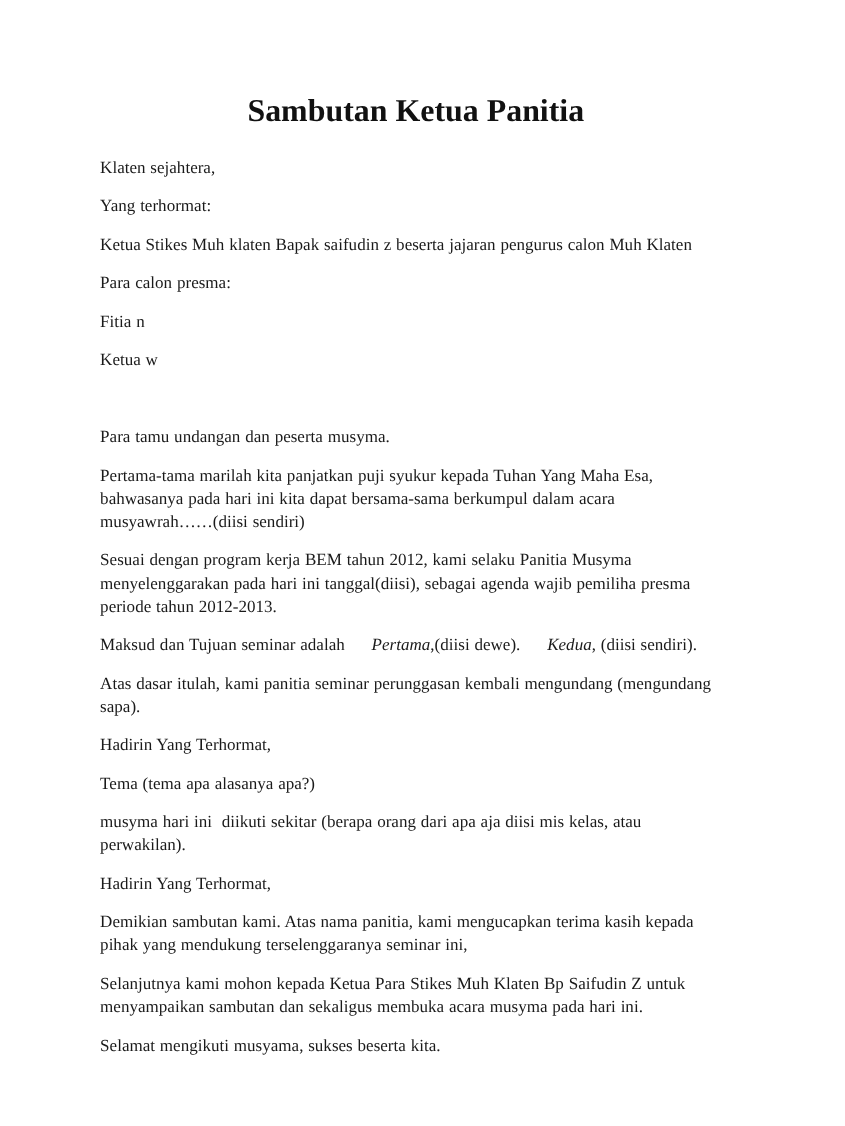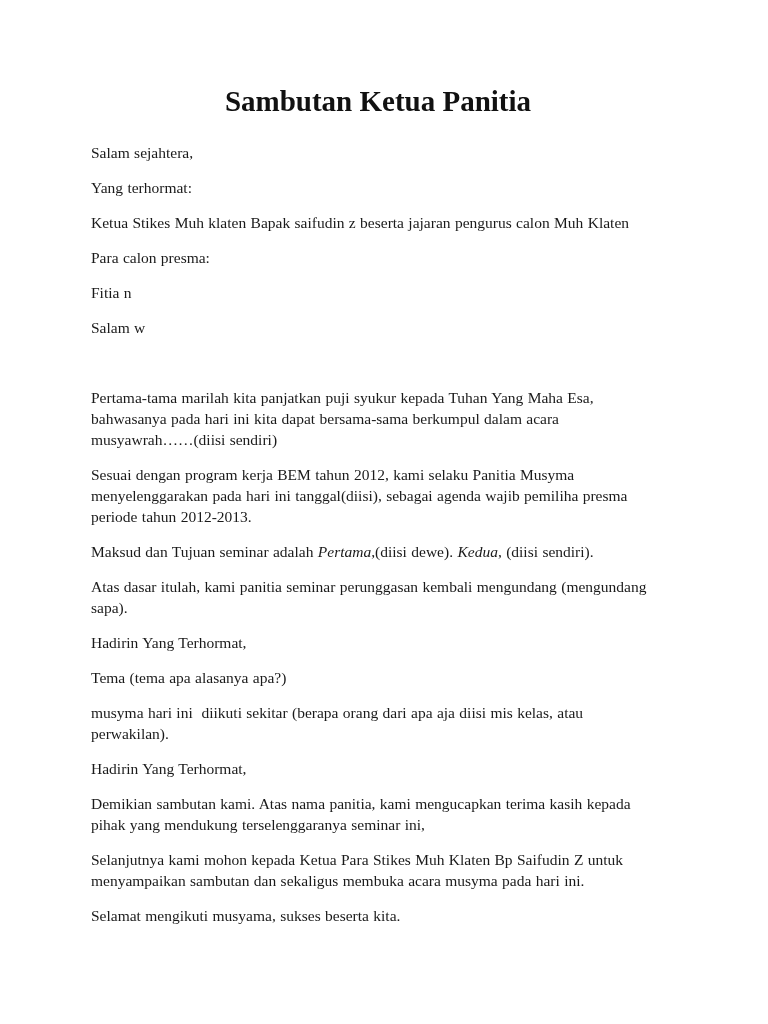--- a/index.html
+++ b/index.html
@@ -29,35 +29,36 @@
   .para {
     font-size: 15.5px;
     line-height: 21px;
     margin: 0 0 14px 0;
     white-space: pre-wrap;
     word-spacing: 0.5px;
   }
   .para.spacer {
     min-height: 21px;
   }
-  .italic { font-style: italic; }
+  .italic { font-style: italic; margin-left: 20px; }
 </style>
 </head>
 <body>
 
 <div class="page">
   <h1 class="doc-title">Sambutan Ketua Panitia</h1>
   <div id="doc-body">
-      <p class="para"><span>Salam sejahtera,</span></p>
+      <p class="para"><span>Klaten sejahtera,</span></p>
       <p class="para"><span>Yang terhormat:</span></p>
       <p class="para"><span>Ketua Stikes Muh klaten Bapak saifudin z beserta jajaran pengurus calon Muh Klaten</span></p>
       <p class="para"><span>Para calon presma:</span></p>
       <p class="para"><span>Fitia n</span></p>
-      <p class="para"><span>Salam w</span></p>
+      <p class="para"><span>Ketua w</span></p>
       <p class="para spacer"><span></span></p>
+      <p class="para"><span>Para tamu undangan dan peserta musyma.</span></p>
       <p class="para"><span>Pertama-tama marilah kita panjatkan puji syukur kepada Tuhan Yang Maha Esa, bahwasanya pada hari ini kita dapat bersama-sama berkumpul dalam acara musyawrah……(diisi sendiri)</span></p>
       <p class="para"><span>Sesuai dengan program kerja BEM tahun 2012, kami selaku Panitia Musyma menyelenggarakan pada hari ini tanggal(diisi), sebagai agenda wajib pemiliha presma periode tahun 2012-2013.</span></p>
       <p class="para"><span>Maksud dan Tujuan seminar adalah </span><span class="italic">Pertama</span><span>,(diisi dewe). </span><span class="italic">Kedua</span><span>, (diisi sendiri).</span></p>
       <p class="para"><span>Atas dasar itulah, kami panitia seminar perunggasan kembali mengundang (mengundang sapa).</span></p>
       <p class="para"><span>Hadirin Yang Terhormat,</span></p>
       <p class="para"><span>Tema (tema apa alasanya apa?)</span></p>
       <p class="para"><span>musyma hari ini  diikuti sekitar (berapa orang dari apa aja diisi mis kelas, atau perwakilan).</span></p>
       <p class="para"><span>Hadirin Yang Terhormat,</span></p>
       <p class="para"><span>Demikian sambutan kami. Atas nama panitia, kami mengucapkan terima kasih kepada pihak yang mendukung terselenggaranya seminar ini,</span></p>
       <p class="para"><span>Selanjutnya kami mohon kepada Ketua Para Stikes Muh Klaten Bp Saifudin Z untuk menyampaikan sambutan dan sekaligus membuka acara musyma pada hari ini.</span></p>

